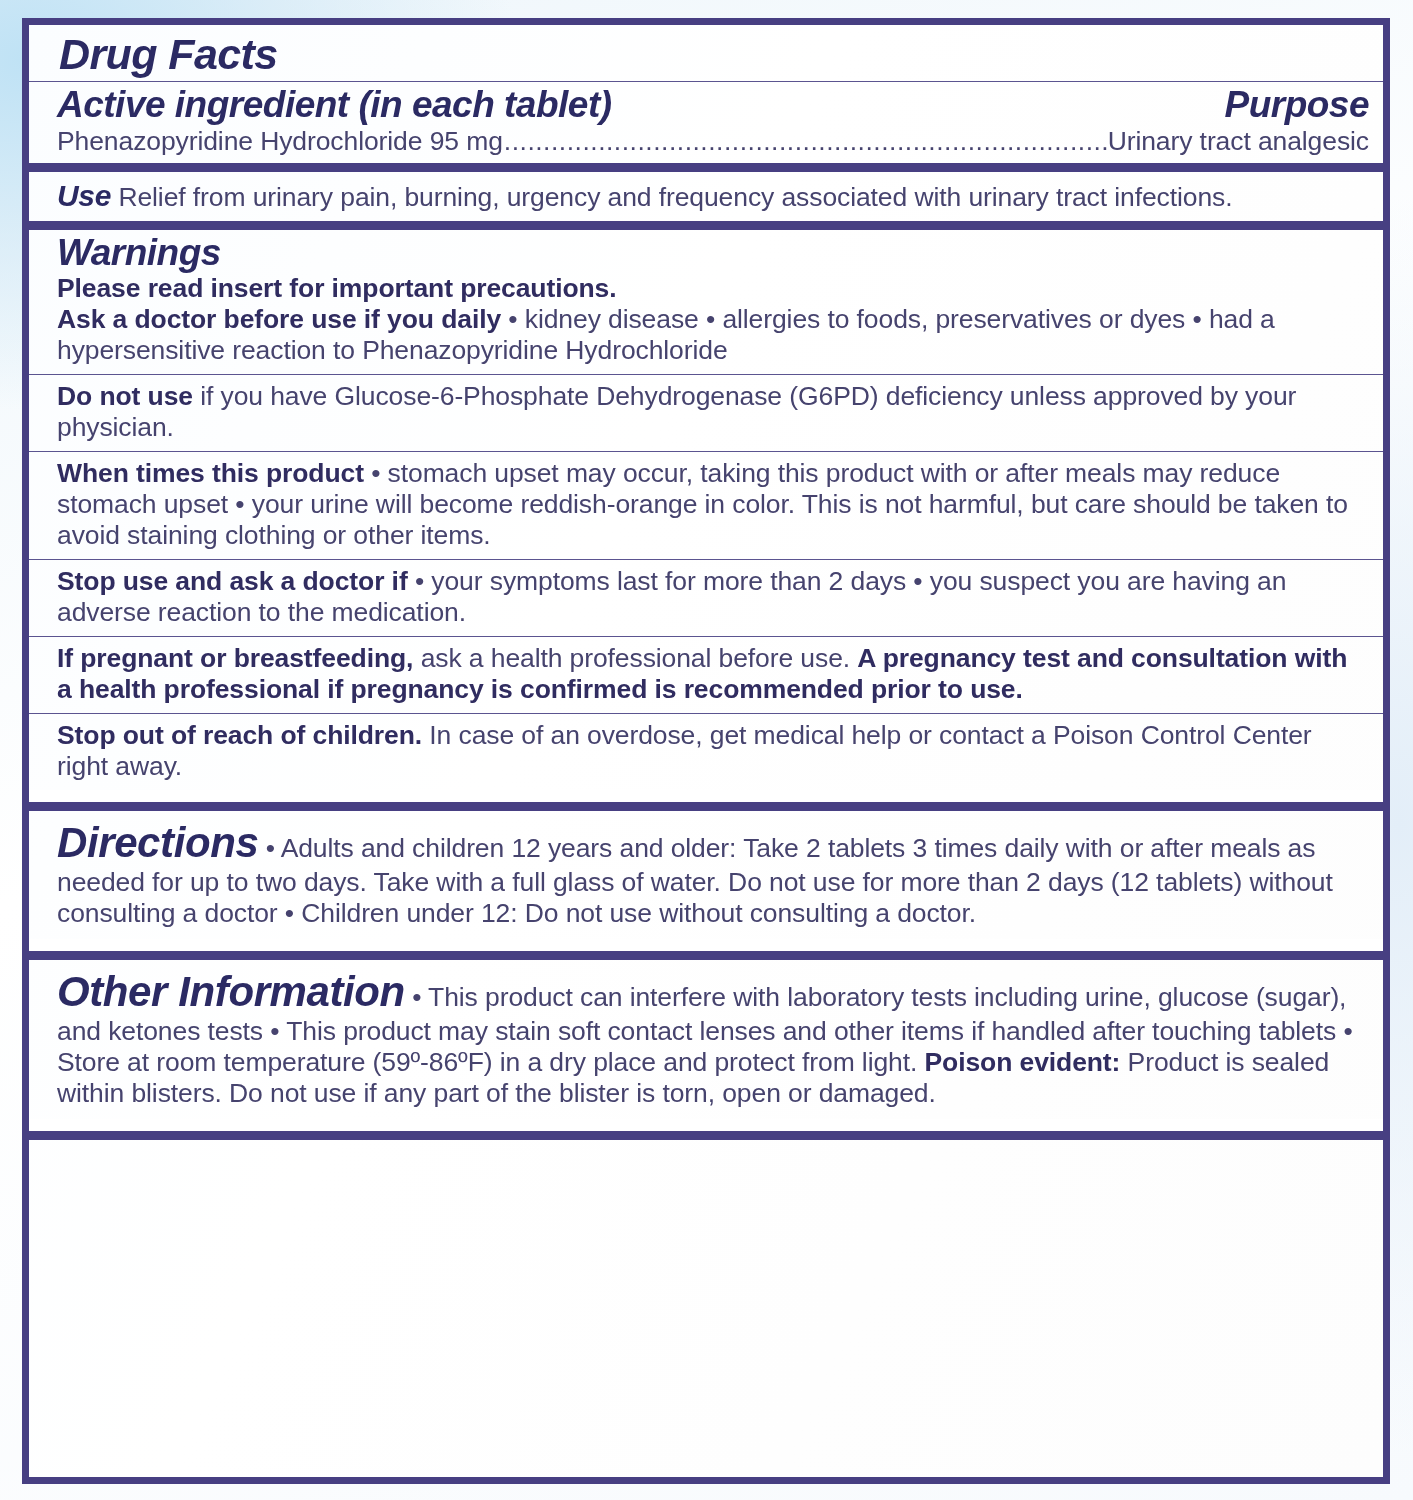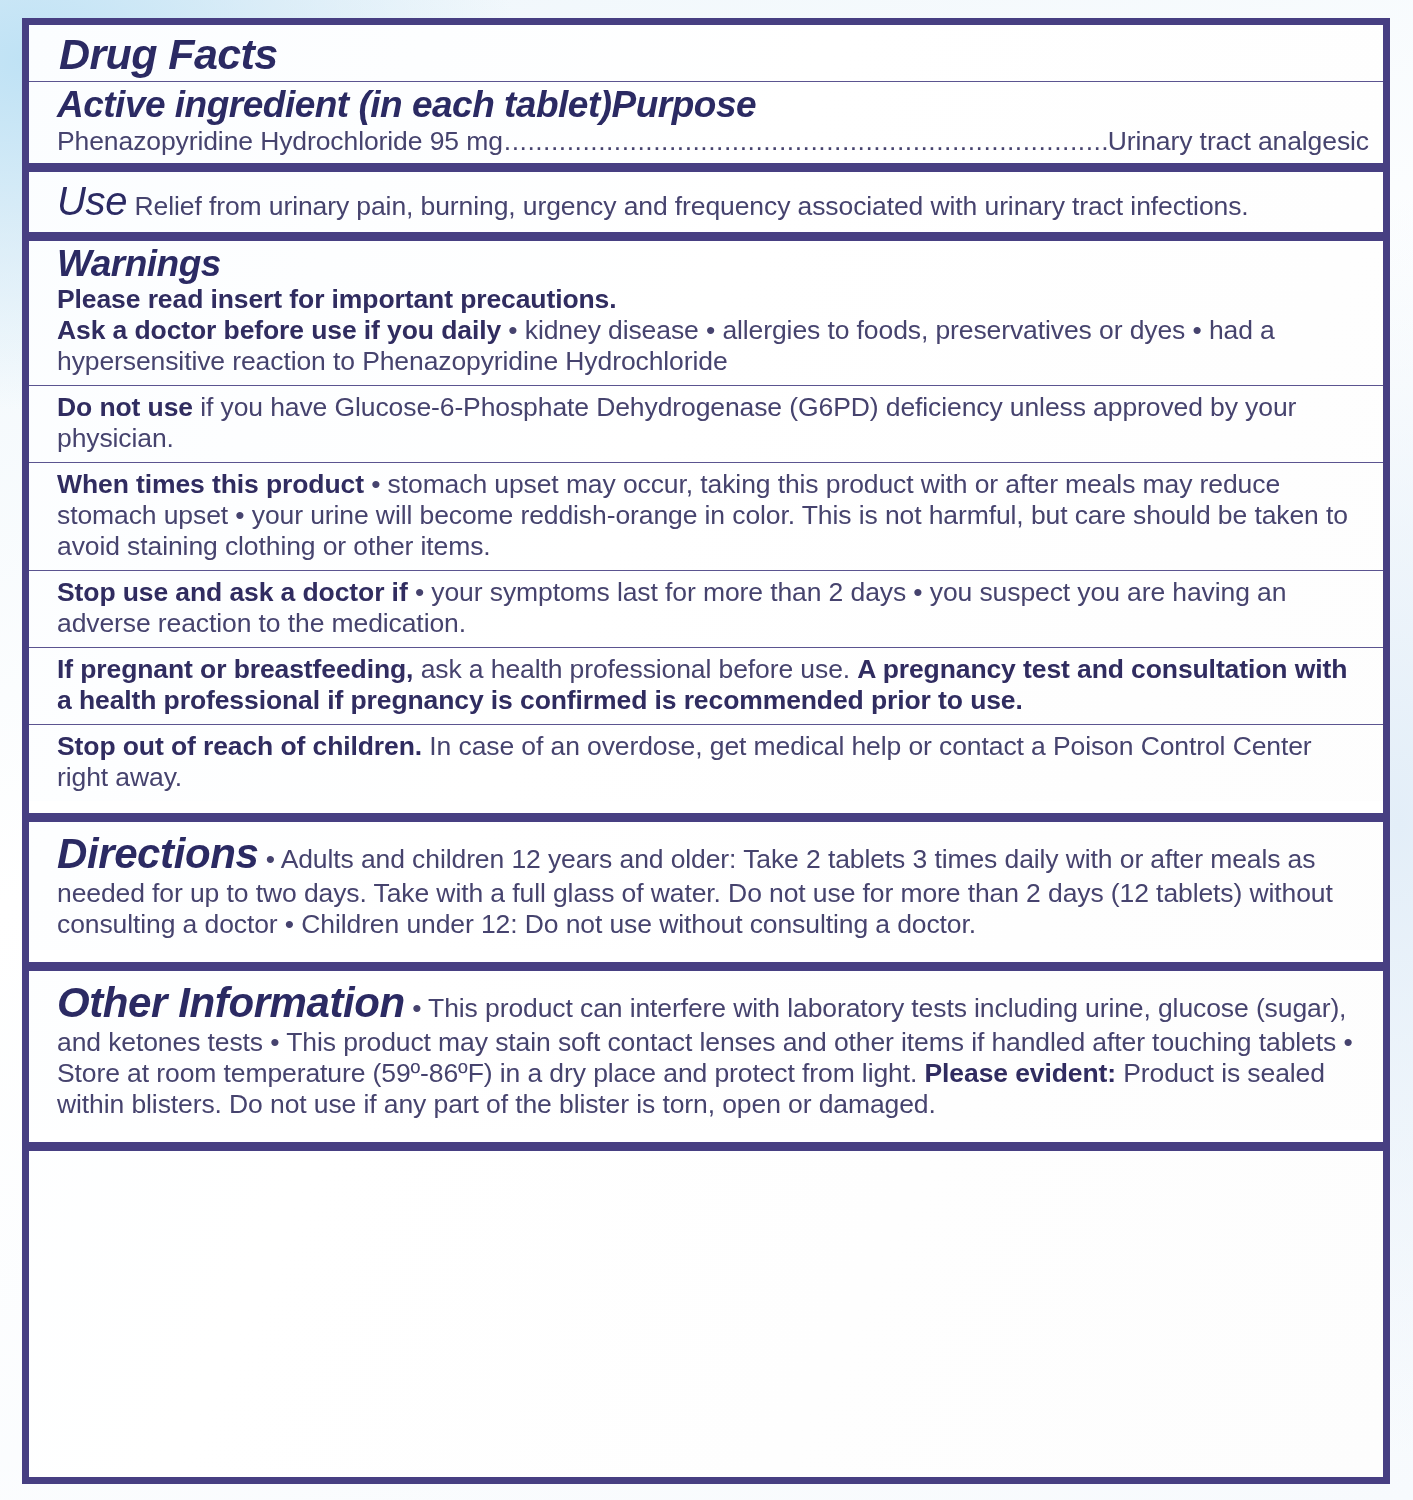--- a/index.html
+++ b/index.html
@@ -80,39 +80,39 @@
     letter-spacing: -0.5px;
   }
   .hdr-md {
     font-weight: bold;
     font-style: italic;
     color: #2b2a63;
     font-size: 42px;
     letter-spacing: -0.4px;
   }
   .hdr-inline {
-    font-weight: normal;
-    font-style: italic;
-    color: #2b2a63;
-    font-size: 40px;
+    font-weight: bold;
+    font-style: italic;
+    color: #2b2a63;
+    font-size: 30px;
     letter-spacing: -0.3px;
   }
 
   
   .title-row {
     padding: 7px 16px 4px 30px;
   }
   .title-row .hdr-xl { font-size: 43px; }
 
   
   .ai-row { padding: 4px 14px 6px 28px; }
   .ai-head {
     display: flex;
     align-items: baseline;
-    justify-content: flex-start;
+    justify-content: space-between;
   }
   .ai-line {
     display: flex;
     align-items: baseline;
     white-space: nowrap;
     margin-top: 1px;
   }
   .leader {
     flex: 1 1 auto;
     overflow: hidden;
@@ -233,21 +233,21 @@
       </div>
     </div>
 
     <div class="spacer-white"></div>
     <div class="rule-thick"></div>
 
     <div class="sec other-row">
       <div class="txt">
         <span class="hdr-md">Other Information</span>
         <span>• This product can interfere with laboratory tests including urine, glucose (sugar), and ketones tests • This product may stain soft contact lenses and other items if handled after touching tablets • Store at room temperature (59º-86ºF) in a dry place and protect from light.</span>
-        <b>Please evident:</b>
+        <b>Poison evident:</b>
         <span>Product is sealed within blisters. Do not use if any part of the blister is torn, open or damaged.</span>
       </div>
     </div>
 
     <div class="spacer-white"></div>
     <div class="rule-thick"></div>
 
 
   </div>
 </div>

